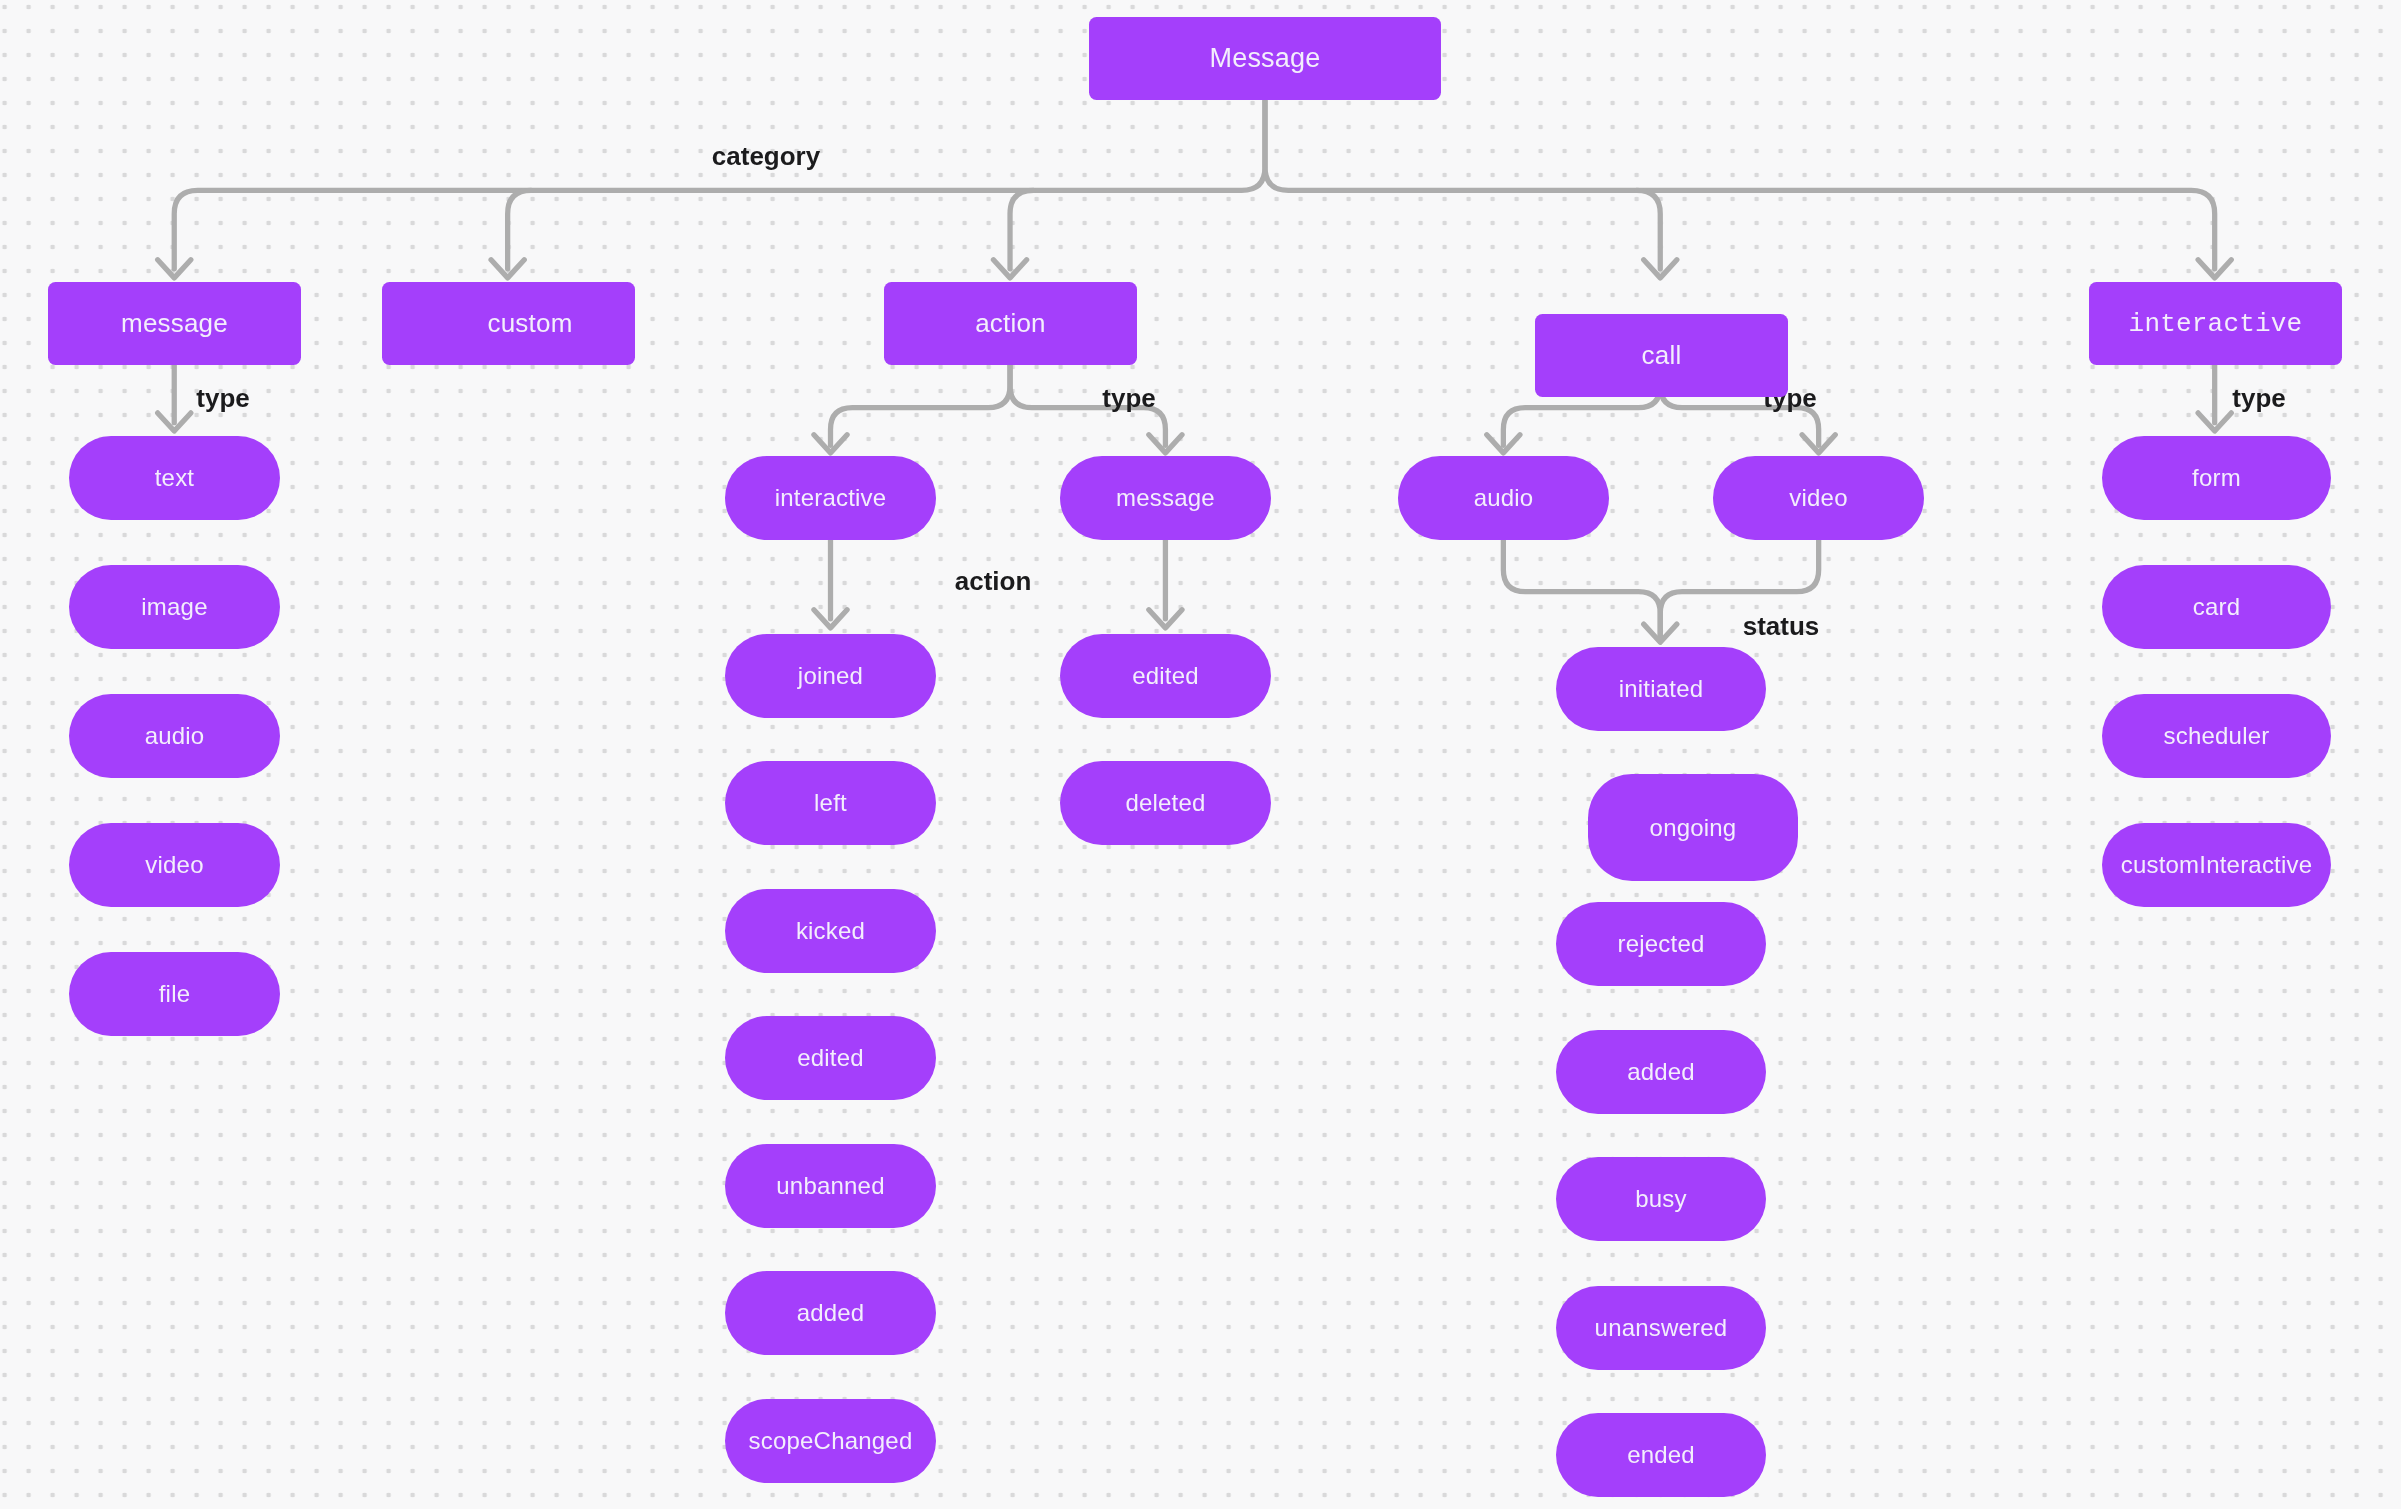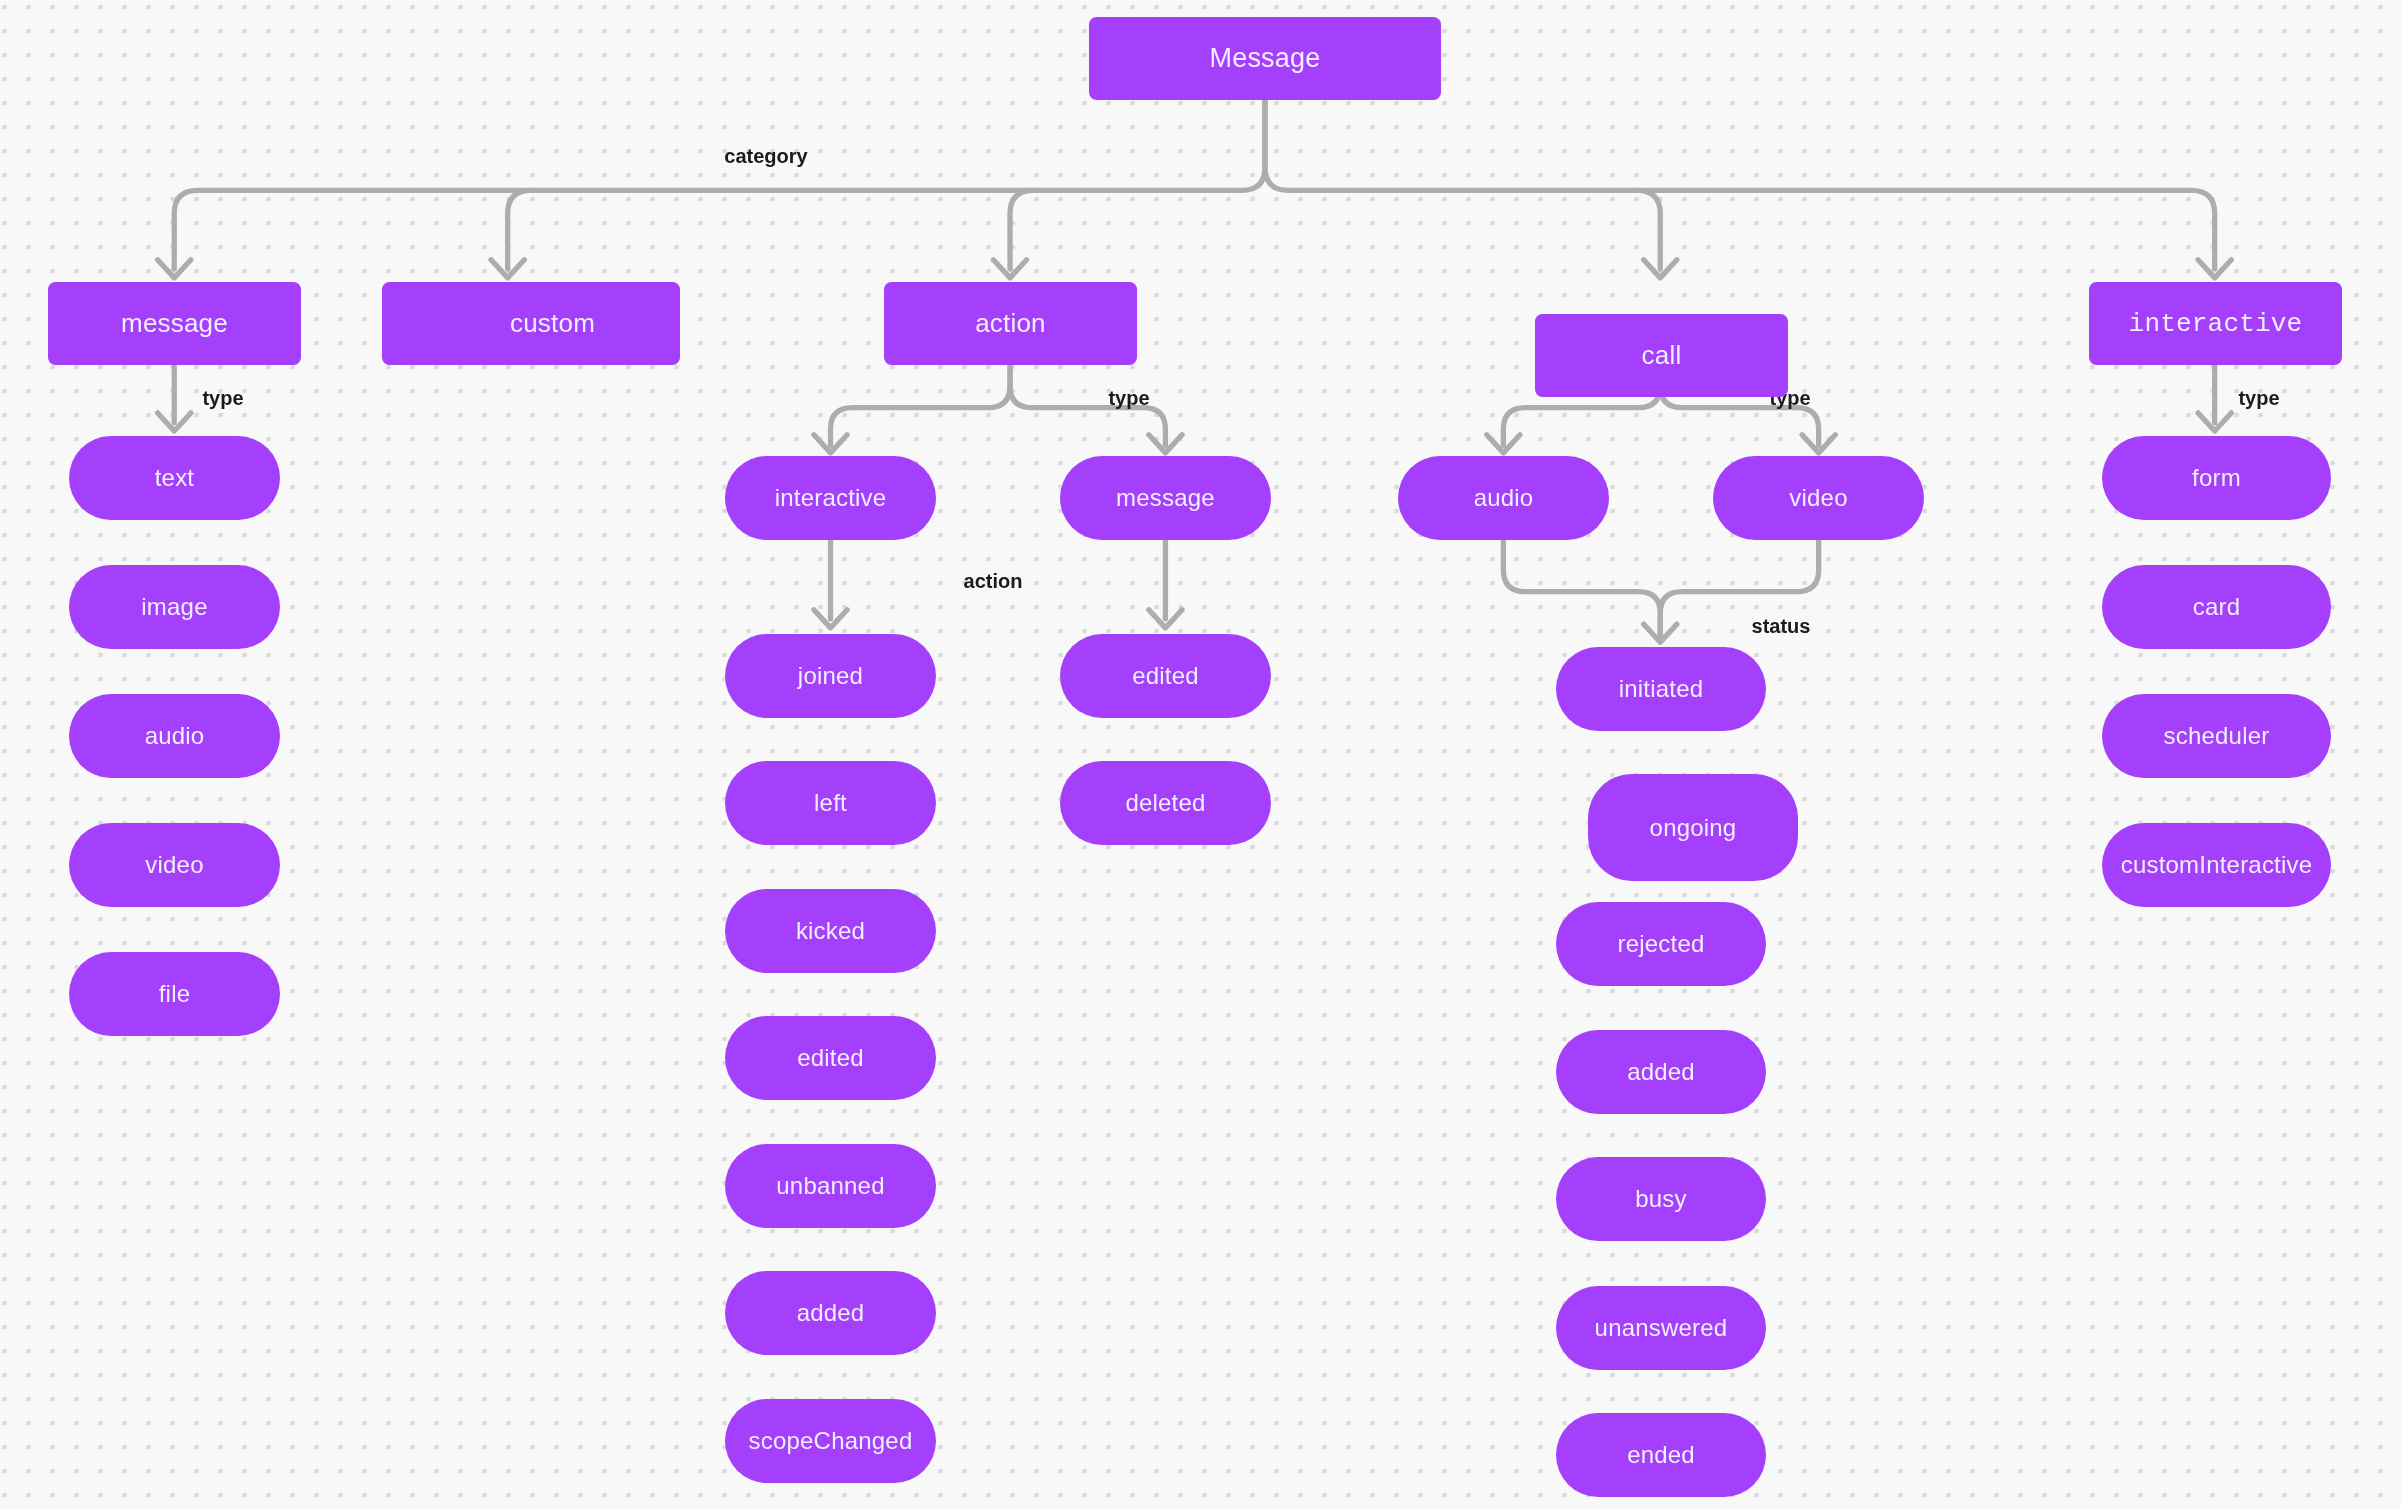--- a/index.html
+++ b/index.html
@@ -25,21 +25,21 @@
   .node{
     position:absolute;display:flex;align-items:center;justify-content:center;
     background:var(--node-fill);color:var(--node-text);
     white-space:nowrap;font-weight:500;letter-spacing:0.2px;
   }
   .rect{border-radius:7.5px;font-size:26px;}
   .root{border-radius:7.5px;font-size:27px;}
   .pill{border-radius:44px;font-size:24px;}
   .edge-label{
     position:absolute;transform:translate(-50%,-50%);
-    font-size:20px;font-weight:600;color:var(--label-text);white-space:nowrap;
+    font-size:26px;font-weight:600;color:var(--label-text);white-space:nowrap;
   }
 </style>
 </head>
 <body>
 
 <svg id="edges" viewBox="0 0 3183 2001" xmlns="http://www.w3.org/2000/svg">
 
   <path d="M 1677 133 V 221 Q 1677 252 1646 252 H 262 Q 231 252 231 283 V 356"></path>
   <path d="M 1677 133 V 221 Q 1677 252 1708 252 H 2905 Q 2936 252 2936 283 V 356"></path>
   <path d="M 704 252 Q 673 252 673 283 V 356"></path>
@@ -81,21 +81,21 @@
 <div class="edge-label" style="left:223px;top:398px;">type</div>
 <div class="edge-label" style="left:1129px;top:398px;">type</div>
 <div class="edge-label" style="left:1790px;top:398px;">type</div>
 <div class="edge-label" style="left:2259px;top:398px;">type</div>
 <div class="edge-label" style="left:993px;top:581px;">action</div>
 <div class="edge-label" style="left:1781px;top:626px;">status</div>
 
 <div class="node root" style="left:1089px;top:17.4px;width:352px;height:83px;">Message</div>
 
 <div class="node rect" style="left:48px;top:282px;width:253px;height:83px;">message</div>
-<div class="node rect" style="left:382px;top:282px;width:298px;height:83px;padding-left:43px;">custom</div>
+<div class="node rect" style="left:382px;top:282px;width:253px;height:83px;padding-left:43px;">custom</div>
 <div class="node rect" style="left:884px;top:282px;width:253px;height:83px;">action</div>
 <div class="node rect" style="left:1535px;top:282px;width:253px;height:83px;margin-top:32px;">call</div>
 <div class="node rect" style="left:2089px;top:282px;width:253px;height:83px;font-family:Liberation Mono, monospace;">interactive</div>
 
 <div class="node pill" style="left:69px;top:436px;width:211px;height:84px;">text</div>
 <div class="node pill" style="left:69px;top:565px;width:211px;height:84px;">image</div>
 <div class="node pill" style="left:69px;top:694px;width:211px;height:84px;">audio</div>
 <div class="node pill" style="left:69px;top:823px;width:211px;height:84px;">video</div>
 <div class="node pill" style="left:69px;top:952px;width:211px;height:84px;">file</div>
 

